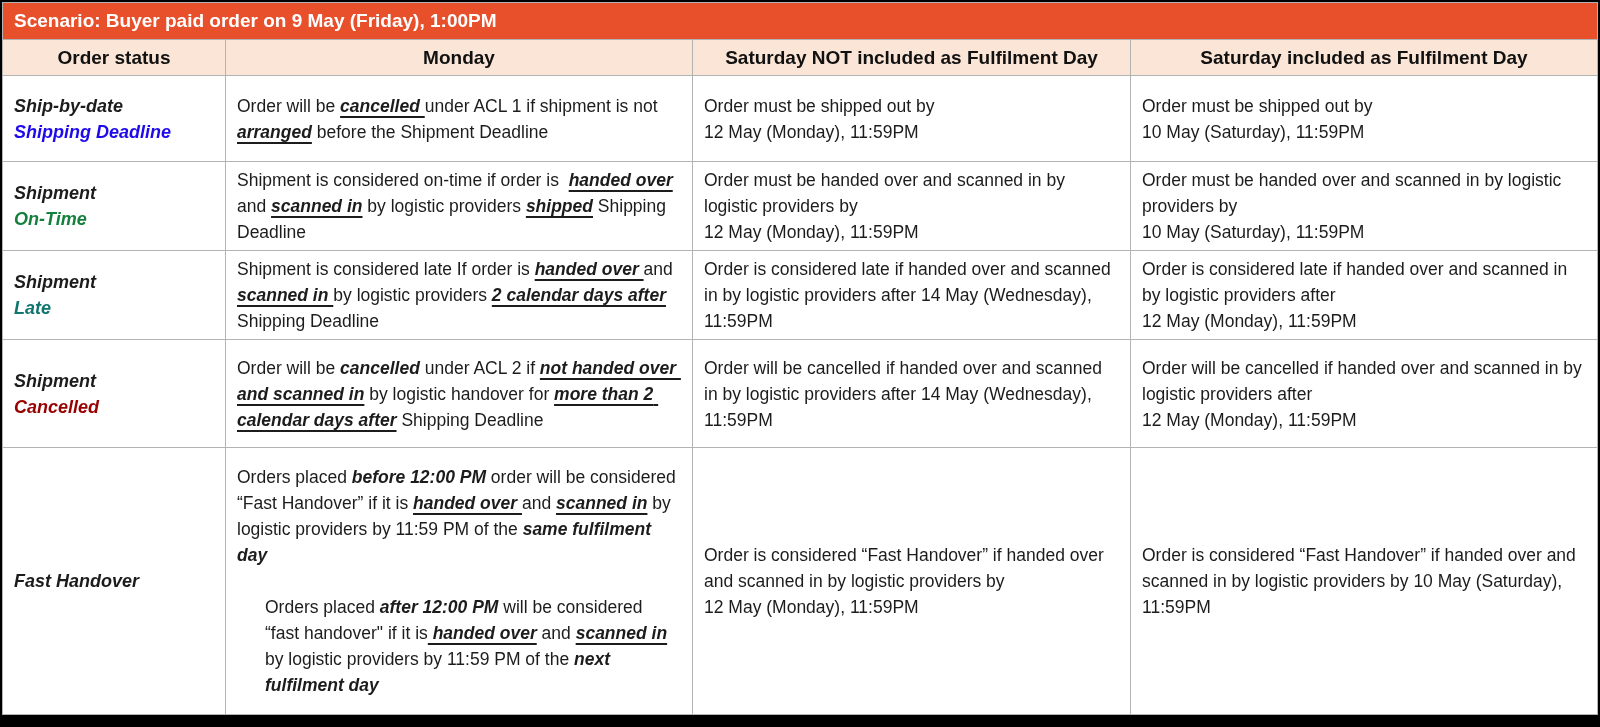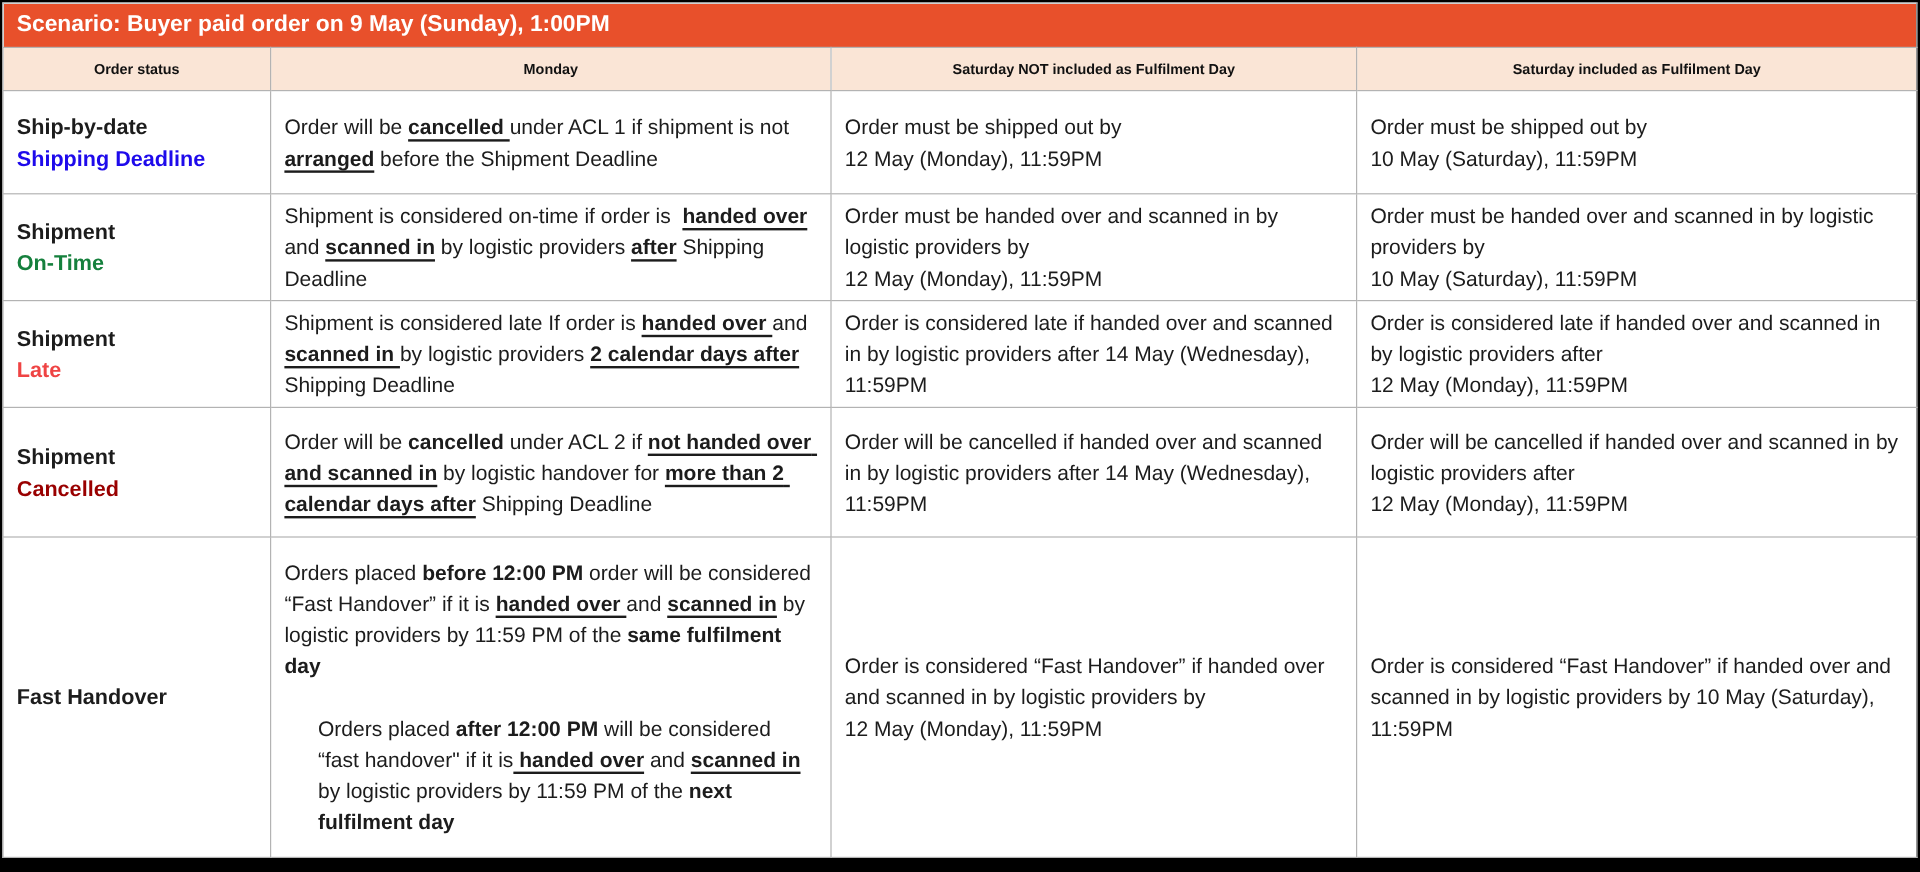--- a/index.html
+++ b/index.html
@@ -27,77 +27,77 @@
   }
   td.banner {
     background:#e8502b; color:#ffffff;
     font-weight:700; font-size:19px; text-align:center;
     border:0; border-bottom:3px solid #ffffff;
     height:34px; padding:2px 10px;
     white-space:normal;
   }
   tr.head th {
     background:#fae5d6; color:#111111;
-    font-weight:700; font-size:12px; text-align:center;
+    font-weight:700; font-size:19px; text-align:center;
     height:36px; padding:3px 8px; white-space:normal;
   }
   td.cell-status { font-size:18px; padding-left:12px; }
   .para { margin:0; }
   .cell-remarks .para + .para { margin-top:26px;margin-left:28px; }
-  .b { font-weight:700; }
+  .b { font-weight:700;font-style:italic; }
   .u { text-decoration:underline; text-decoration-thickness:2px; text-underline-offset:4px; }
   tr.r1 { height:86px; }
   tr.r2 { height:84px; }
   tr.r3 { height:86px; }
   tr.r4 { height:108px; }
 </style>
 </head>
 <body>
 
 <div class="frame">
   <table class="ful">
     <colgroup>
       <col style="width:223px">
       <col style="width:467px">
       <col style="width:438px">
       <col style="width:467px">
     </colgroup>
 
     <tbody>
         <tr>
-      <td colspan="4" class="banner">Scenario: Buyer paid order on 9 May (Sunday), 1:00PM</td>
+      <td colspan="4" class="banner">Scenario: Buyer paid order on 9 May (Friday), 1:00PM</td>
     </tr>
 
     <tr class="head">
       <th>Order status</th>
       <th>Monday</th>
       <th>Saturday NOT included as Fulfilment Day</th>
       <th>Saturday included as Fulfilment Day</th>
     </tr>
 
     <tr class="r1">
       <td class="cell-status"><div class="para"><span class="b">Ship-by-date</span></div><div class="para"><span class="b" style="color: rgb(30, 10, 235);">Shipping Deadline</span></div></td>
       <td class="cell-remarks"><div class="para"><span>Order will be </span><span class="b u">cancelled </span><span>under ACL 1 if shipment is not </span><span class="b u">arranged</span><span> before the Shipment Deadline</span></div></td>
       <td class="cell-date">Order must be shipped out by
 12 May (Monday), 11:59PM</td>
       <td class="cell-date">Order must be shipped out by
 10 May (Saturday), 11:59PM</td>
     </tr>
 
     <tr class="r2">
       <td class="cell-status"><div class="para"><span class="b">Shipment</span></div><div class="para"><span class="b" style="color: #15803d; text-align: right;">On-Time</span></div></td>
-      <td class="cell-remarks"><div class="para"><span>Shipment is considered on-time if order is  </span><span class="b u">handed over</span><span> and </span><span class="b u">scanned in</span><span> by logistic providers </span><span class="b u">after</span><span> Shipping Deadline</span></div></td>
+      <td class="cell-remarks"><div class="para"><span>Shipment is considered on-time if order is  </span><span class="b u">handed over</span><span> and </span><span class="b u">scanned in</span><span> by logistic providers </span><span class="b u">shipped</span><span> Shipping Deadline</span></div></td>
       <td class="cell-date">Order must be handed over and scanned in by logistic providers by
 12 May (Monday), 11:59PM</td>
       <td class="cell-date">Order must be handed over and scanned in by logistic providers by
 10 May (Saturday), 11:59PM</td>
     </tr>
 
     <tr class="r3">
-      <td class="cell-status"><div class="para"><span class="b">Shipment</span></div><div class="para"><span class="b" style="color: #ef4444;">Late</span></div></td>
+      <td class="cell-status"><div class="para"><span class="b">Shipment</span></div><div class="para"><span class="b" style="color: #0f766e;">Late</span></div></td>
       <td class="cell-remarks"><div class="para"><span>Shipment is considered late If order is </span><span class="b u">handed over </span><span>and </span><span class="b u">scanned in </span><span>by logistic providers </span><span class="b u">2 calendar days after</span><span> Shipping Deadline</span></div></td>
       <td class="cell-date">Order is considered late if handed over and scanned in by logistic providers after 14 May (Wednesday), 11:59PM</td>
       <td class="cell-date">Order is considered late if handed over and scanned in by logistic providers after
 12 May (Monday), 11:59PM</td>
     </tr>
 
     <tr class="r4">
       <td class="cell-status"><div class="para"><span class="b">Shipment</span></div><div class="para"><span class="b" style="color: rgb(153, 0, 0);">Cancelled</span></div></td>
       <td class="cell-remarks"><div class="para"><span>Order will be </span><span class="b">cancelled</span><span> under ACL 2 if </span><span class="b u">not handed over and scanned in</span><span> by logistic handover for </span><span class="b u">more than 2 calendar days after</span><span> Shipping Deadline</span></div></td>
       <td class="cell-date">Order will be cancelled if handed over and scanned in by logistic providers after 14 May (Wednesday), 11:59PM</td>

